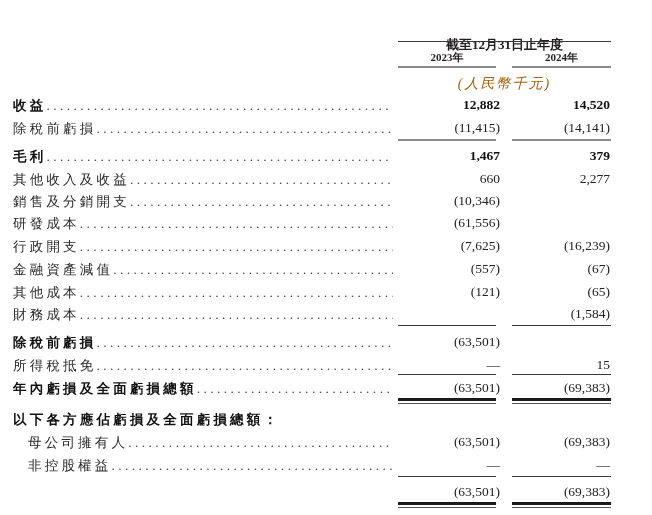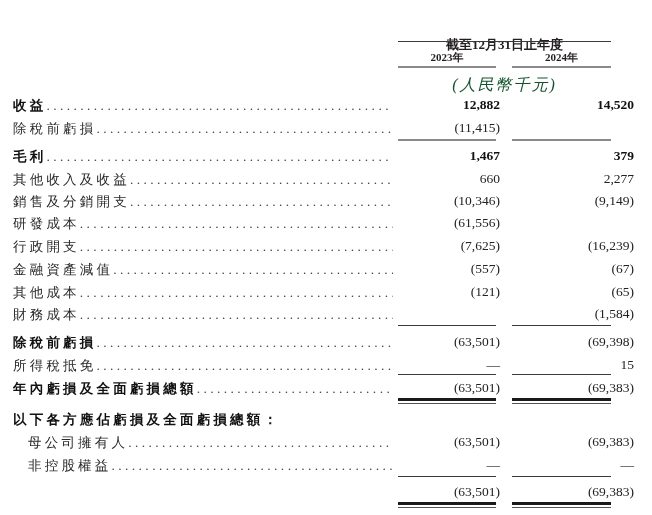--- a/index.html
+++ b/index.html
@@ -30,22 +30,22 @@
     .year {
       top: 50px; font-size: 11px; font-weight: bold; text-align: center;
     }
     .y1 { left: 398px; width: 98px; }
     .y2 { left: 512px; width: 99px; }
     .rule-year {
       top: 66px; height: 0; border-top: 2px solid #8a8a8a;
     }
     .unit {
       left: 398px; width: 213px; top: 75px;
-      text-align: center; font-size: 16px; font-style: italic;
-      letter-spacing: 2px; color: #14532d;
+      text-align: center; font-size: 14px; font-style: italic;
+      letter-spacing: 2px; color: #a16207;
     }
     .row {
       position: absolute;
       left: 0; width: 652px; height: 20px;
     }
     .label {
       position: absolute;
       left: 13px;
       width: 380px;
       font-size: 13.5px;
@@ -62,21 +62,21 @@
       color: #444;
     }
     .num {
       position: absolute;
       font-size: 13.5px;
       text-align: right;
       white-space: nowrap;
       color: #222;
     }
     .num.c1 { left: 398px; width: 102px; }
-    .num.c2 { left: 532px; width: 102px; }
+    .num.c2 { left: 508px; width: 102px; }
     .num.bold { font-weight: bold; color: #111; }
     .line-single {
       position: absolute; height: 0; border-top: 2px solid #8a8a8a;
     }
     .line-thin {
       position: absolute; height: 0; border-top: 1px solid #3a3a3a;
     }
     .line-double {
       position: absolute; height: 3px;
       border-top: 3px solid #1a1a1a;
@@ -102,40 +102,40 @@
 
 <div class="row" style="top:97px;">
   <div class="label bold"><span>收益</span><span class="dots">......................................................</span></div>
   <div class="num c1 bold">12,882</div>
   <div class="num c2 bold">14,520</div>
 </div>
 
 <div class="row" style="top:120px;">
   <div class="label"><span>除稅前虧損</span><span class="dots">......................................................</span></div>
   <div class="num c1">(11,415)</div>
+  <div class="num c2">(14,141)</div>
 </div>
 <div class="line-single lc1" style="top:139px;"></div>
 <div class="line-single lc2" style="top:139px;"></div>
 
 <div class="row" style="top:148px;">
   <div class="label bold"><span>毛利</span><span class="dots">......................................................</span></div>
   <div class="num c1 bold">1,467</div>
   <div class="num c2 bold">379</div>
 </div>
 
 <div class="row" style="top:171px;">
   <div class="label"><span>其他收入及收益</span><span class="dots">......................................................</span></div>
   <div class="num c1">660</div>
   <div class="num c2">2,277</div>
 </div>
 
 <div class="row" style="top:193px;">
   <div class="label"><span>銷售及分銷開支</span><span class="dots">......................................................</span></div>
   <div class="num c1">(10,346)</div>
-  <div class="num c2">(9,149)</div>
 </div>
 
 <div class="row" style="top:215px;">
   <div class="label"><span>研發成本</span><span class="dots">......................................................</span></div>
   <div class="num c1">(61,556)</div>
 </div>
 
 <div class="row" style="top:238px;">
   <div class="label"><span>行政開支</span><span class="dots">......................................................</span></div>
   <div class="num c1">(7,625)</div>
@@ -157,21 +157,20 @@
 <div class="row" style="top:306px;">
   <div class="label"><span>財務成本</span><span class="dots">......................................................</span></div>
   <div class="num c2">(1,584)</div>
 </div>
 <div class="line-thin lc1" style="top:325px;"></div>
 <div class="line-thin lc2" style="top:325px;"></div>
 
 <div class="row" style="top:334px;">
   <div class="label bold"><span>除稅前虧損</span><span class="dots">......................................................</span></div>
   <div class="num c1">(63,501)</div>
-  <div class="num c2">(69,398)</div>
 </div>
 
 <div class="row" style="top:357px;">
   <div class="label"><span>所得稅抵免</span><span class="dots">......................................................</span></div>
   <div class="num c1" style="padding-right:3px;">—</div>
   <div class="num c2" style="padding-right:3px;">15</div>
 </div>
 <div class="line-thin lc1" style="top:374px;"></div>
 <div class="line-thin lc2" style="top:374px;"></div>
 

